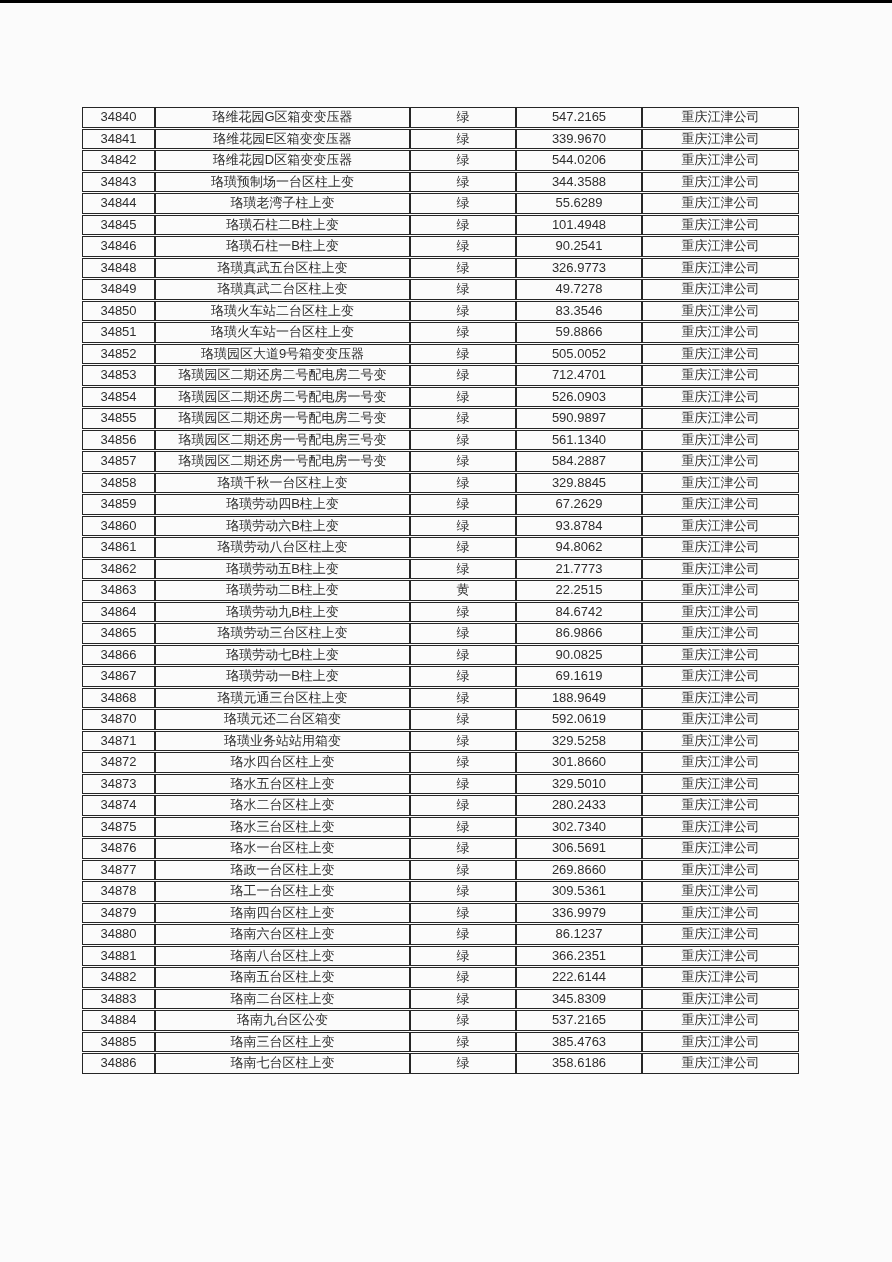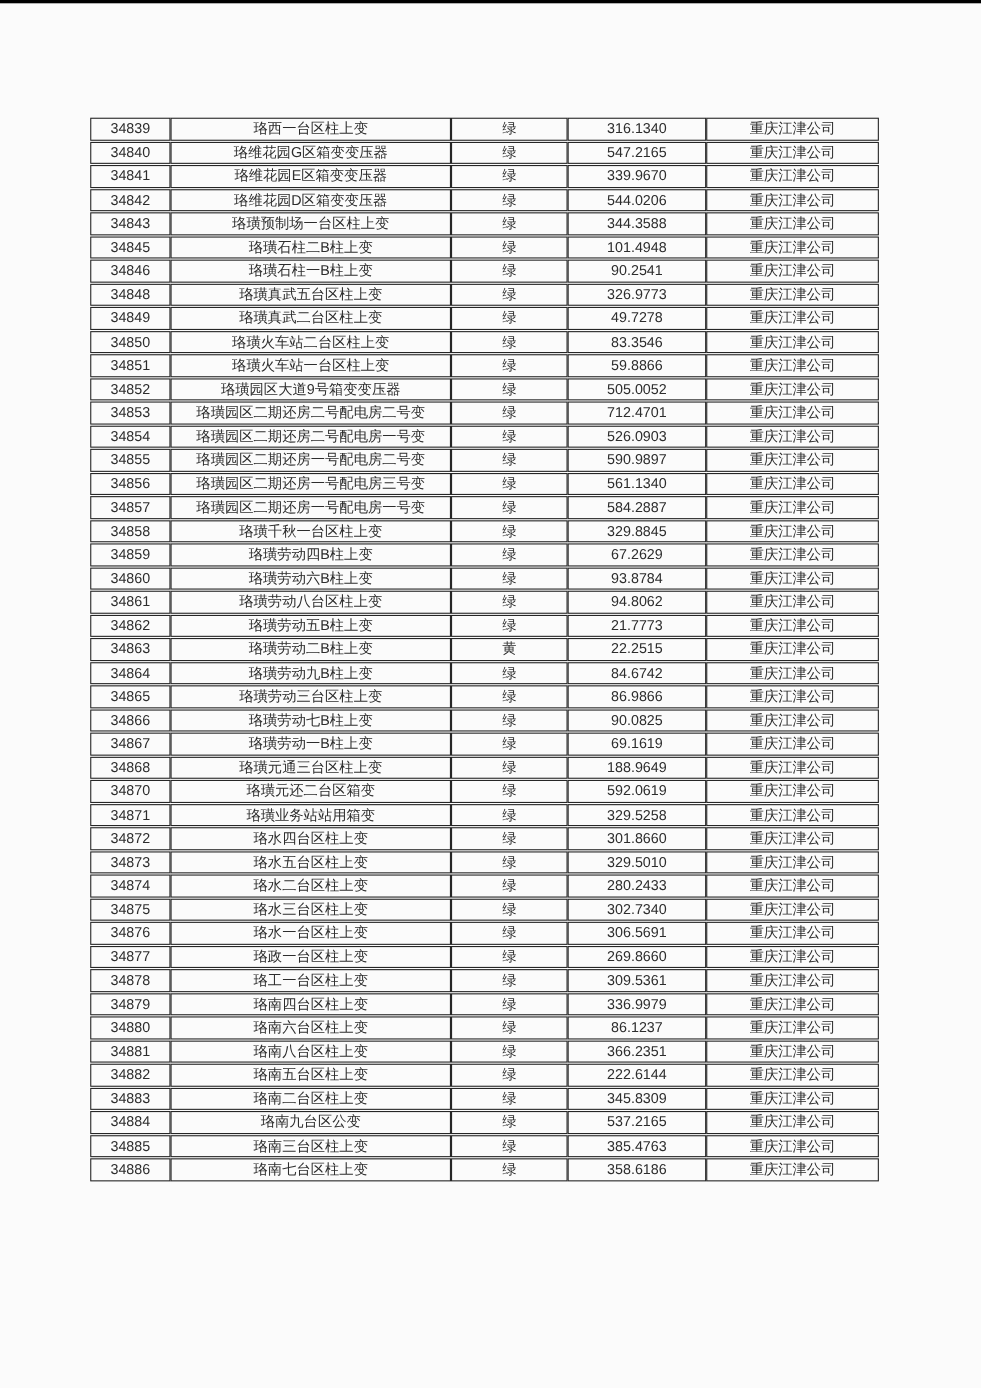--- a/index.html
+++ b/index.html
@@ -53,27 +53,20 @@
 <table class="grid">
   <colgroup>
     <col class="c-id">
     <col class="c-name">
     <col class="c-status">
     <col class="c-value">
     <col class="c-company">
   </colgroup>
   <tbody id="table-body">
       <tr>
-        <td>34839</td>
-        <td>珞西一台区柱上变</td>
-        <td>绿</td>
-        <td>316.1340</td>
-        <td>重庆江津公司</td>
-      </tr>
-      <tr>
         <td>34840</td>
         <td>珞维花园G区箱变变压器</td>
         <td>绿</td>
         <td>547.2165</td>
         <td>重庆江津公司</td>
       </tr>
       <tr>
         <td>34841</td>
         <td>珞维花园E区箱变变压器</td>
         <td>绿</td>
@@ -85,20 +78,27 @@
         <td>珞维花园D区箱变变压器</td>
         <td>绿</td>
         <td>544.0206</td>
         <td>重庆江津公司</td>
       </tr>
       <tr>
         <td>34843</td>
         <td>珞璜预制场一台区柱上变</td>
         <td>绿</td>
         <td>344.3588</td>
+        <td>重庆江津公司</td>
+      </tr>
+      <tr>
+        <td>34844</td>
+        <td>珞璜老湾子柱上变</td>
+        <td>绿</td>
+        <td>55.6289</td>
         <td>重庆江津公司</td>
       </tr>
       <tr>
         <td>34845</td>
         <td>珞璜石柱二B柱上变</td>
         <td>绿</td>
         <td>101.4948</td>
         <td>重庆江津公司</td>
       </tr>
       <tr>

